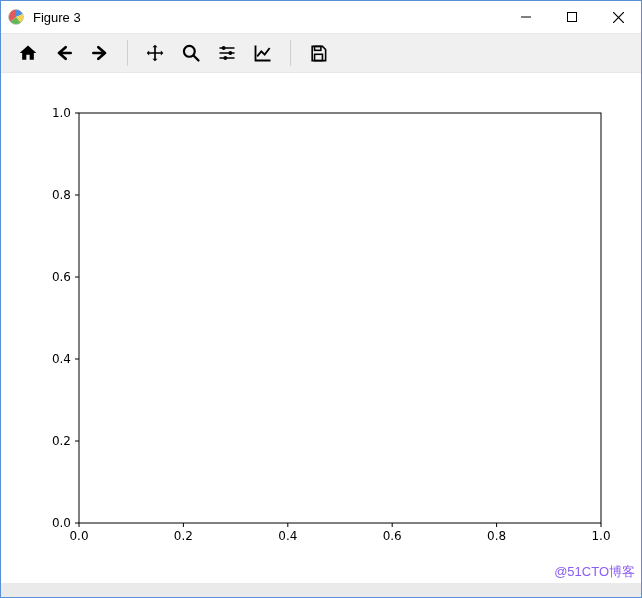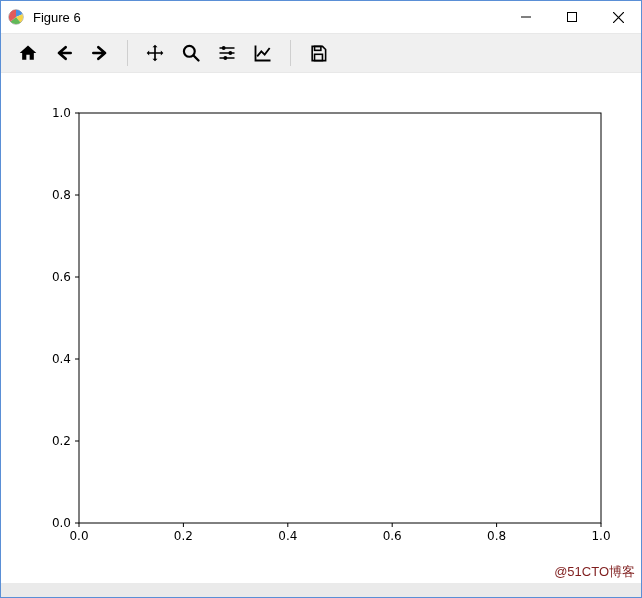--- a/index.html
+++ b/index.html
@@ -69,21 +69,21 @@
     }
     .canvas-area {
       flex: 1;
       background: #fff;
       position: relative;
     }
     .watermark {
       position: absolute;
       right: 6px;
       bottom: 2px;
-      color: #7f1d1d;
+      color: #8b5cf6;
       font-size: 13px;
     }
     .statusbar {
       height: 14px;
       background: #eaeaea;
     }
     .plot {
       position: absolute;
       inset: 0;
     }
@@ -94,21 +94,21 @@
 <body>
 
 <div class="titlebar">
   <svg class="app-icon" viewBox="0 0 20 20">
     <circle cx="10" cy="10" r="8" fill="none" stroke="#888" stroke-width="0.8"></circle>
     <path d="M10 10 L10 2 A8 8 0 0 1 17 7 Z" fill="#4a90e2"></path>
     <path d="M10 10 L17 7 A8 8 0 0 1 15 16 Z" fill="#f5d547"></path>
     <path d="M10 10 L15 16 A8 8 0 0 1 4 15 Z" fill="#62b858"></path>
     <path d="M10 10 L4 15 A8 8 0 0 1 10 2 Z" fill="#e15b5b"></path>
   </svg>
-  <span class="title">Figure 6</span>
+  <span class="title">Figure 3</span>
   <div class="win-controls">
     <div class="win-btn">
       <svg width="10" height="10" viewBox="0 0 10 10">
           <path d="M0 5 H10" stroke="#000" stroke-width="1"></path>
         </svg>
     </div>
     <div class="win-btn">
       <svg width="10" height="10" viewBox="0 0 10 10">
           <rect x="0.5" y="0.5" width="9" height="9" fill="none" stroke="#000" stroke-width="1"></rect>
         </svg>

